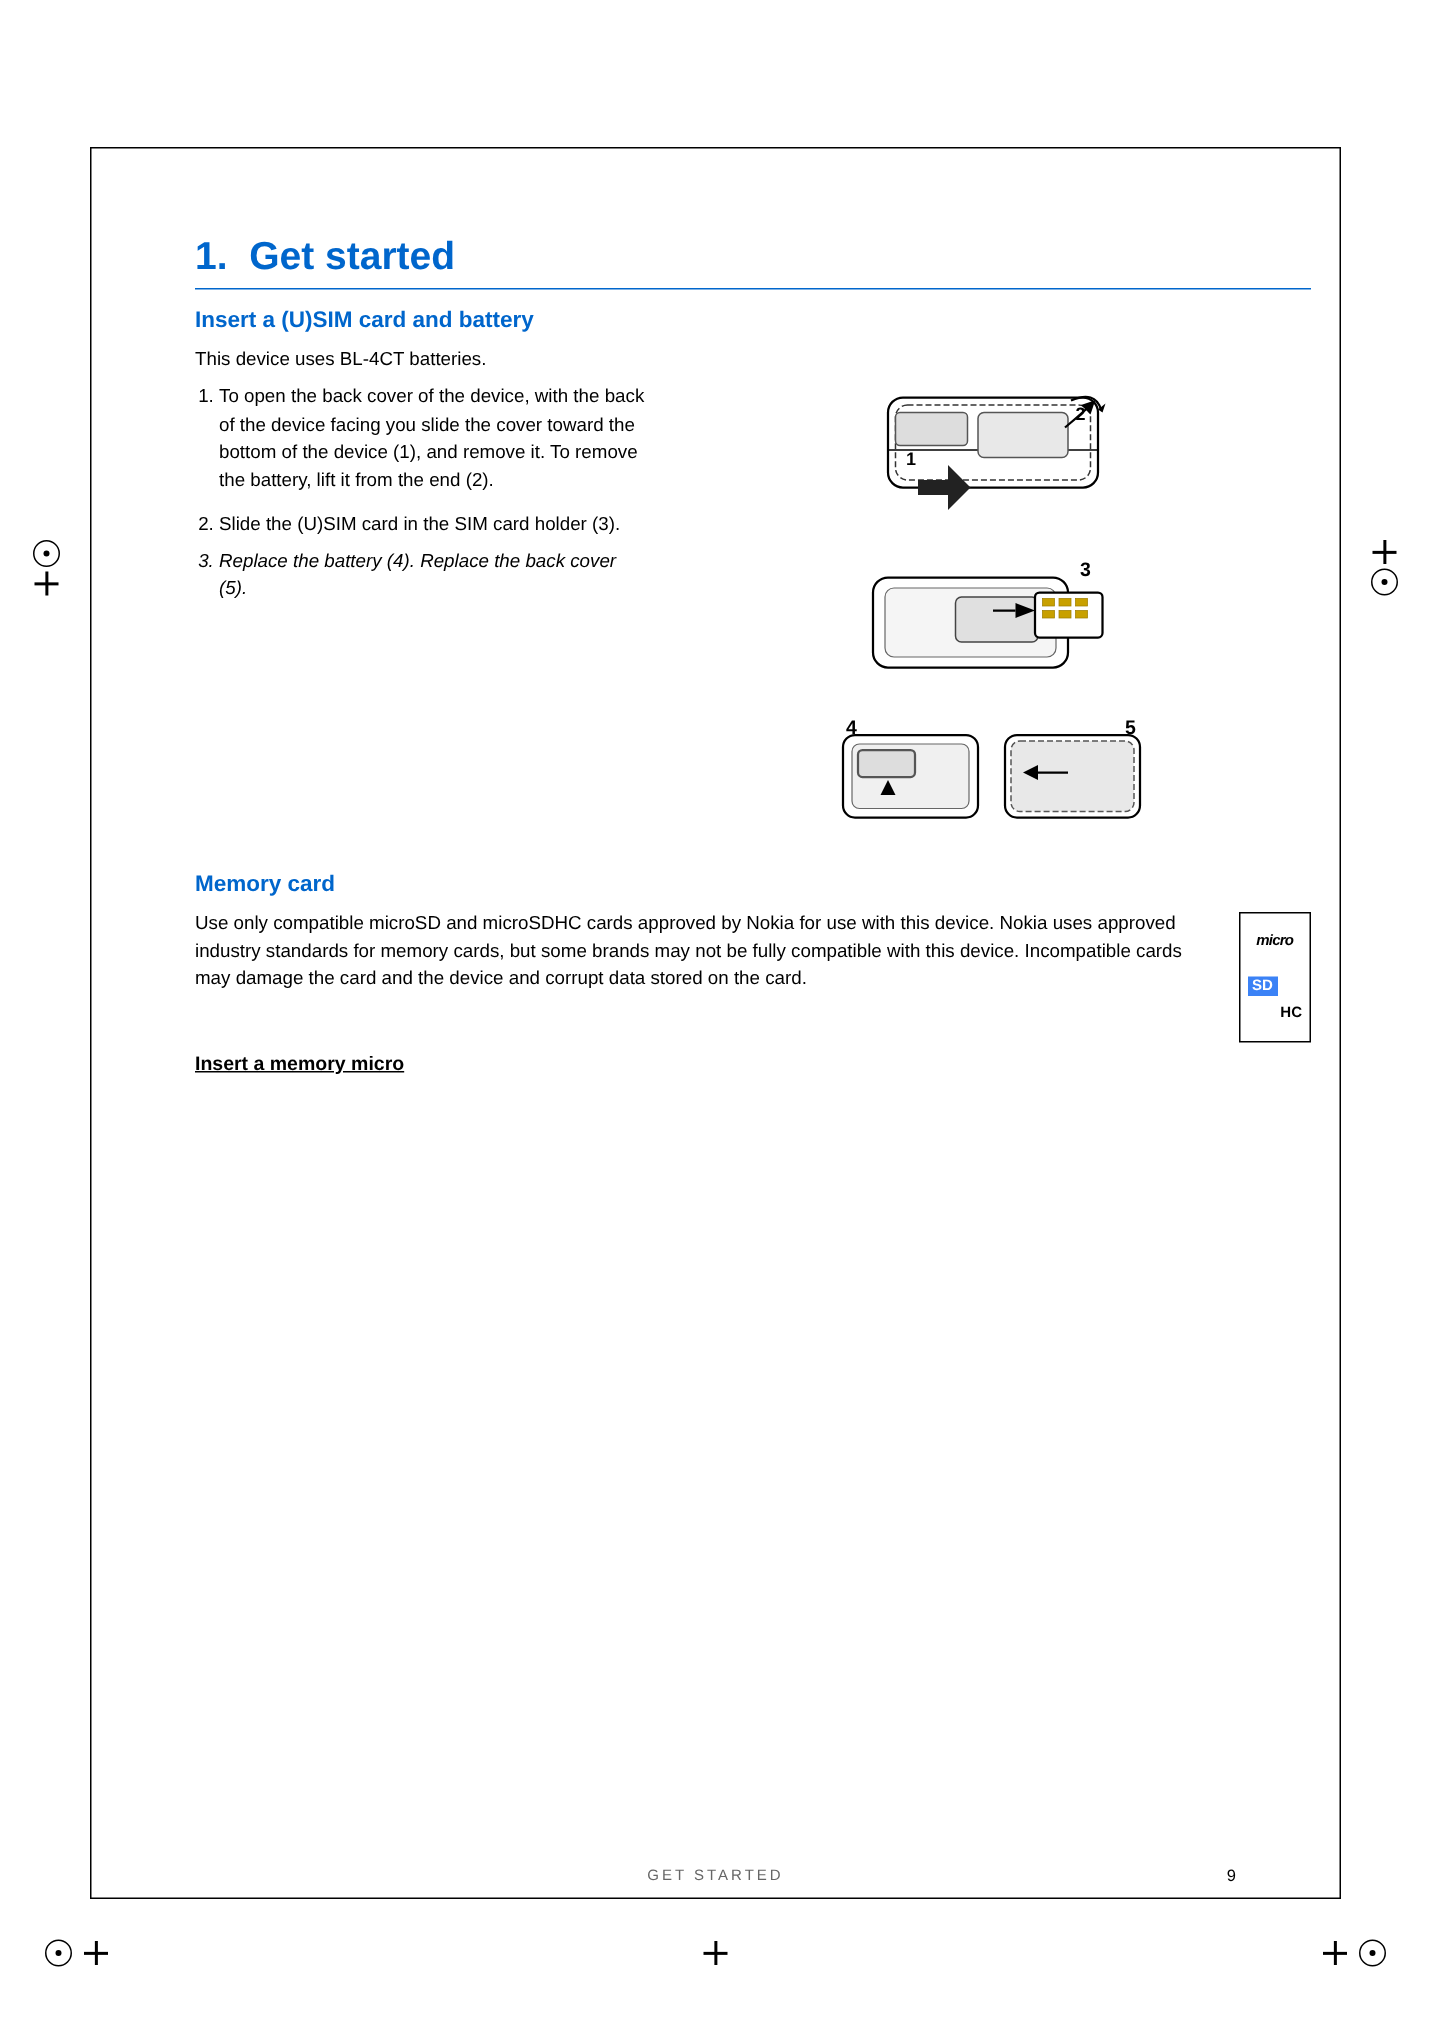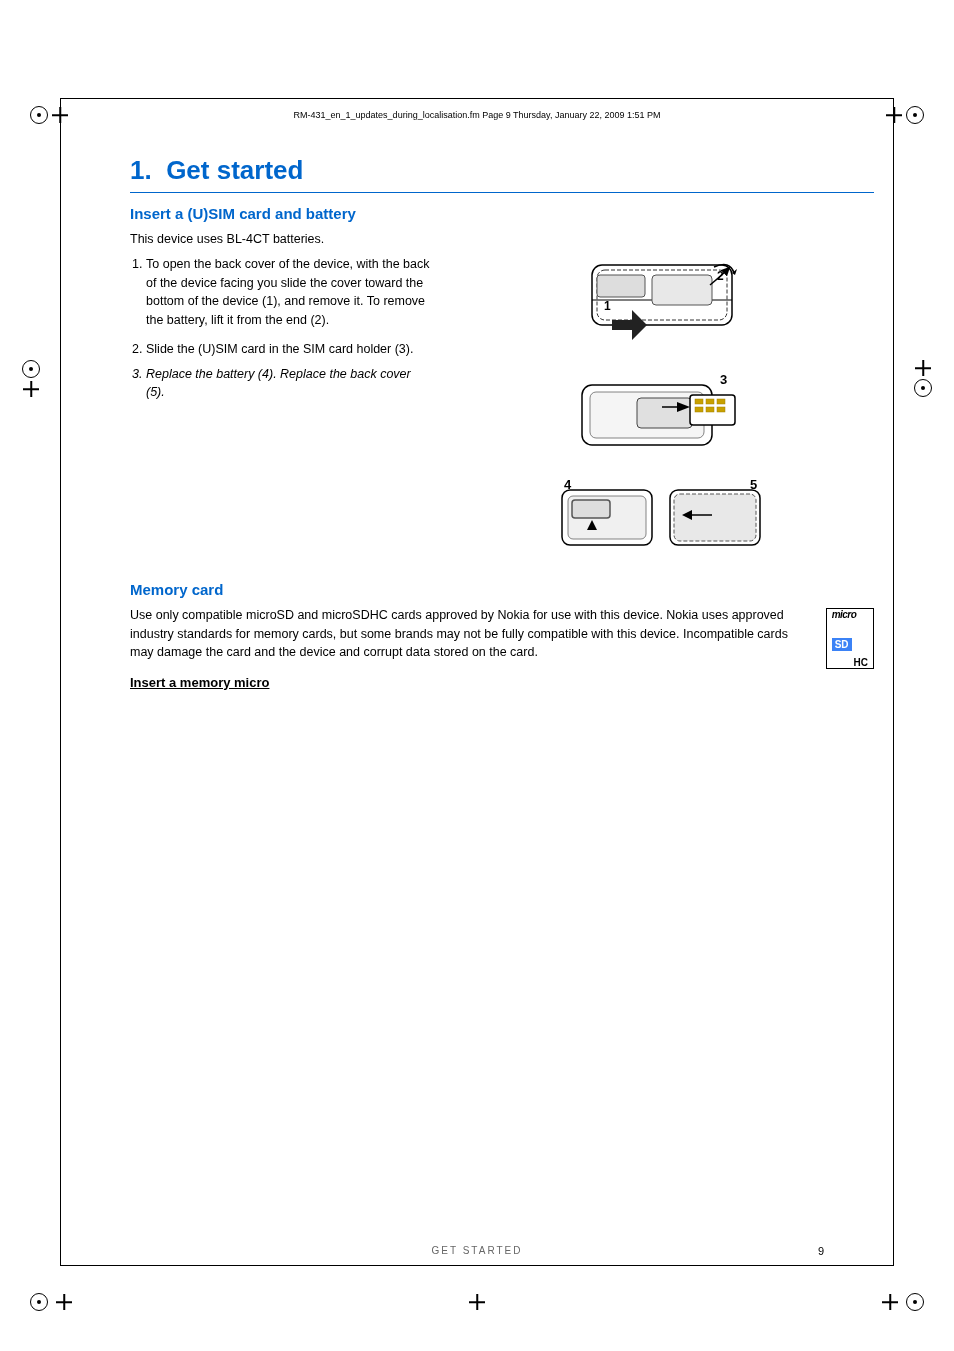--- a/index.html
+++ b/index.html
@@ -230,24 +230,25 @@
       bottom: 85px;
       right: 60px;
       width: 1px;
       background: #000;
     }
 
     .sd-logo-container {
       display: inline-flex;
       flex-direction: column;
       border: 1.5px solid #000;
-      padding: 0 5px;
+      padding: 13px 5px;
       gap: 2px;
       margin-left: 10px;
       margin-top: 2px;
+      text-align: center;
     }
 
     .sd-logo-row1 {
       font-size: 10px;
       font-weight: bold;
       font-style: italic;
       letter-spacing: -0.5px;
     }
 
     .sd-logo-row2 {
@@ -274,36 +275,20 @@
 </head>
 <body>
 
 <div class="page-container">
 
   <div class="border-line-top"></div>
   <div class="border-line-bottom"></div>
   <div class="border-line-left"></div>
   <div class="border-line-right"></div>
 
-  <div class="print-marks-top">
-
-    <div style="display:flex;align-items:center;gap:4px;">
-      <div class="reg-mark"></div>
-      <div class="cross-mark"></div>
-    </div>
-
-    <div style="font-size:9px;color:#000;flex:1;text-align:center;padding:0 10px;">
-      <span>RM-431_en_1_updates_during_localisation.fm  Page 9  Thursday, January 22, 2009  1:51 PM</span>
-    </div>
-
-    <div style="display:flex;align-items:center;gap:4px;">
-      <div class="cross-mark"></div>
-      <div class="reg-mark"></div>
-    </div>
-  </div>
 
   <div style="position:absolute;top:360px;left:22px;display:flex;flex-direction:column;align-items:center;gap:3px;">
     <div class="reg-mark"></div>
     <div class="cross-mark"></div>
   </div>
 
   <div style="position:absolute;top:360px;right:22px;display:flex;flex-direction:column;align-items:center;gap:3px;">
     <div class="cross-mark"></div>
     <div class="reg-mark"></div>
   </div>

